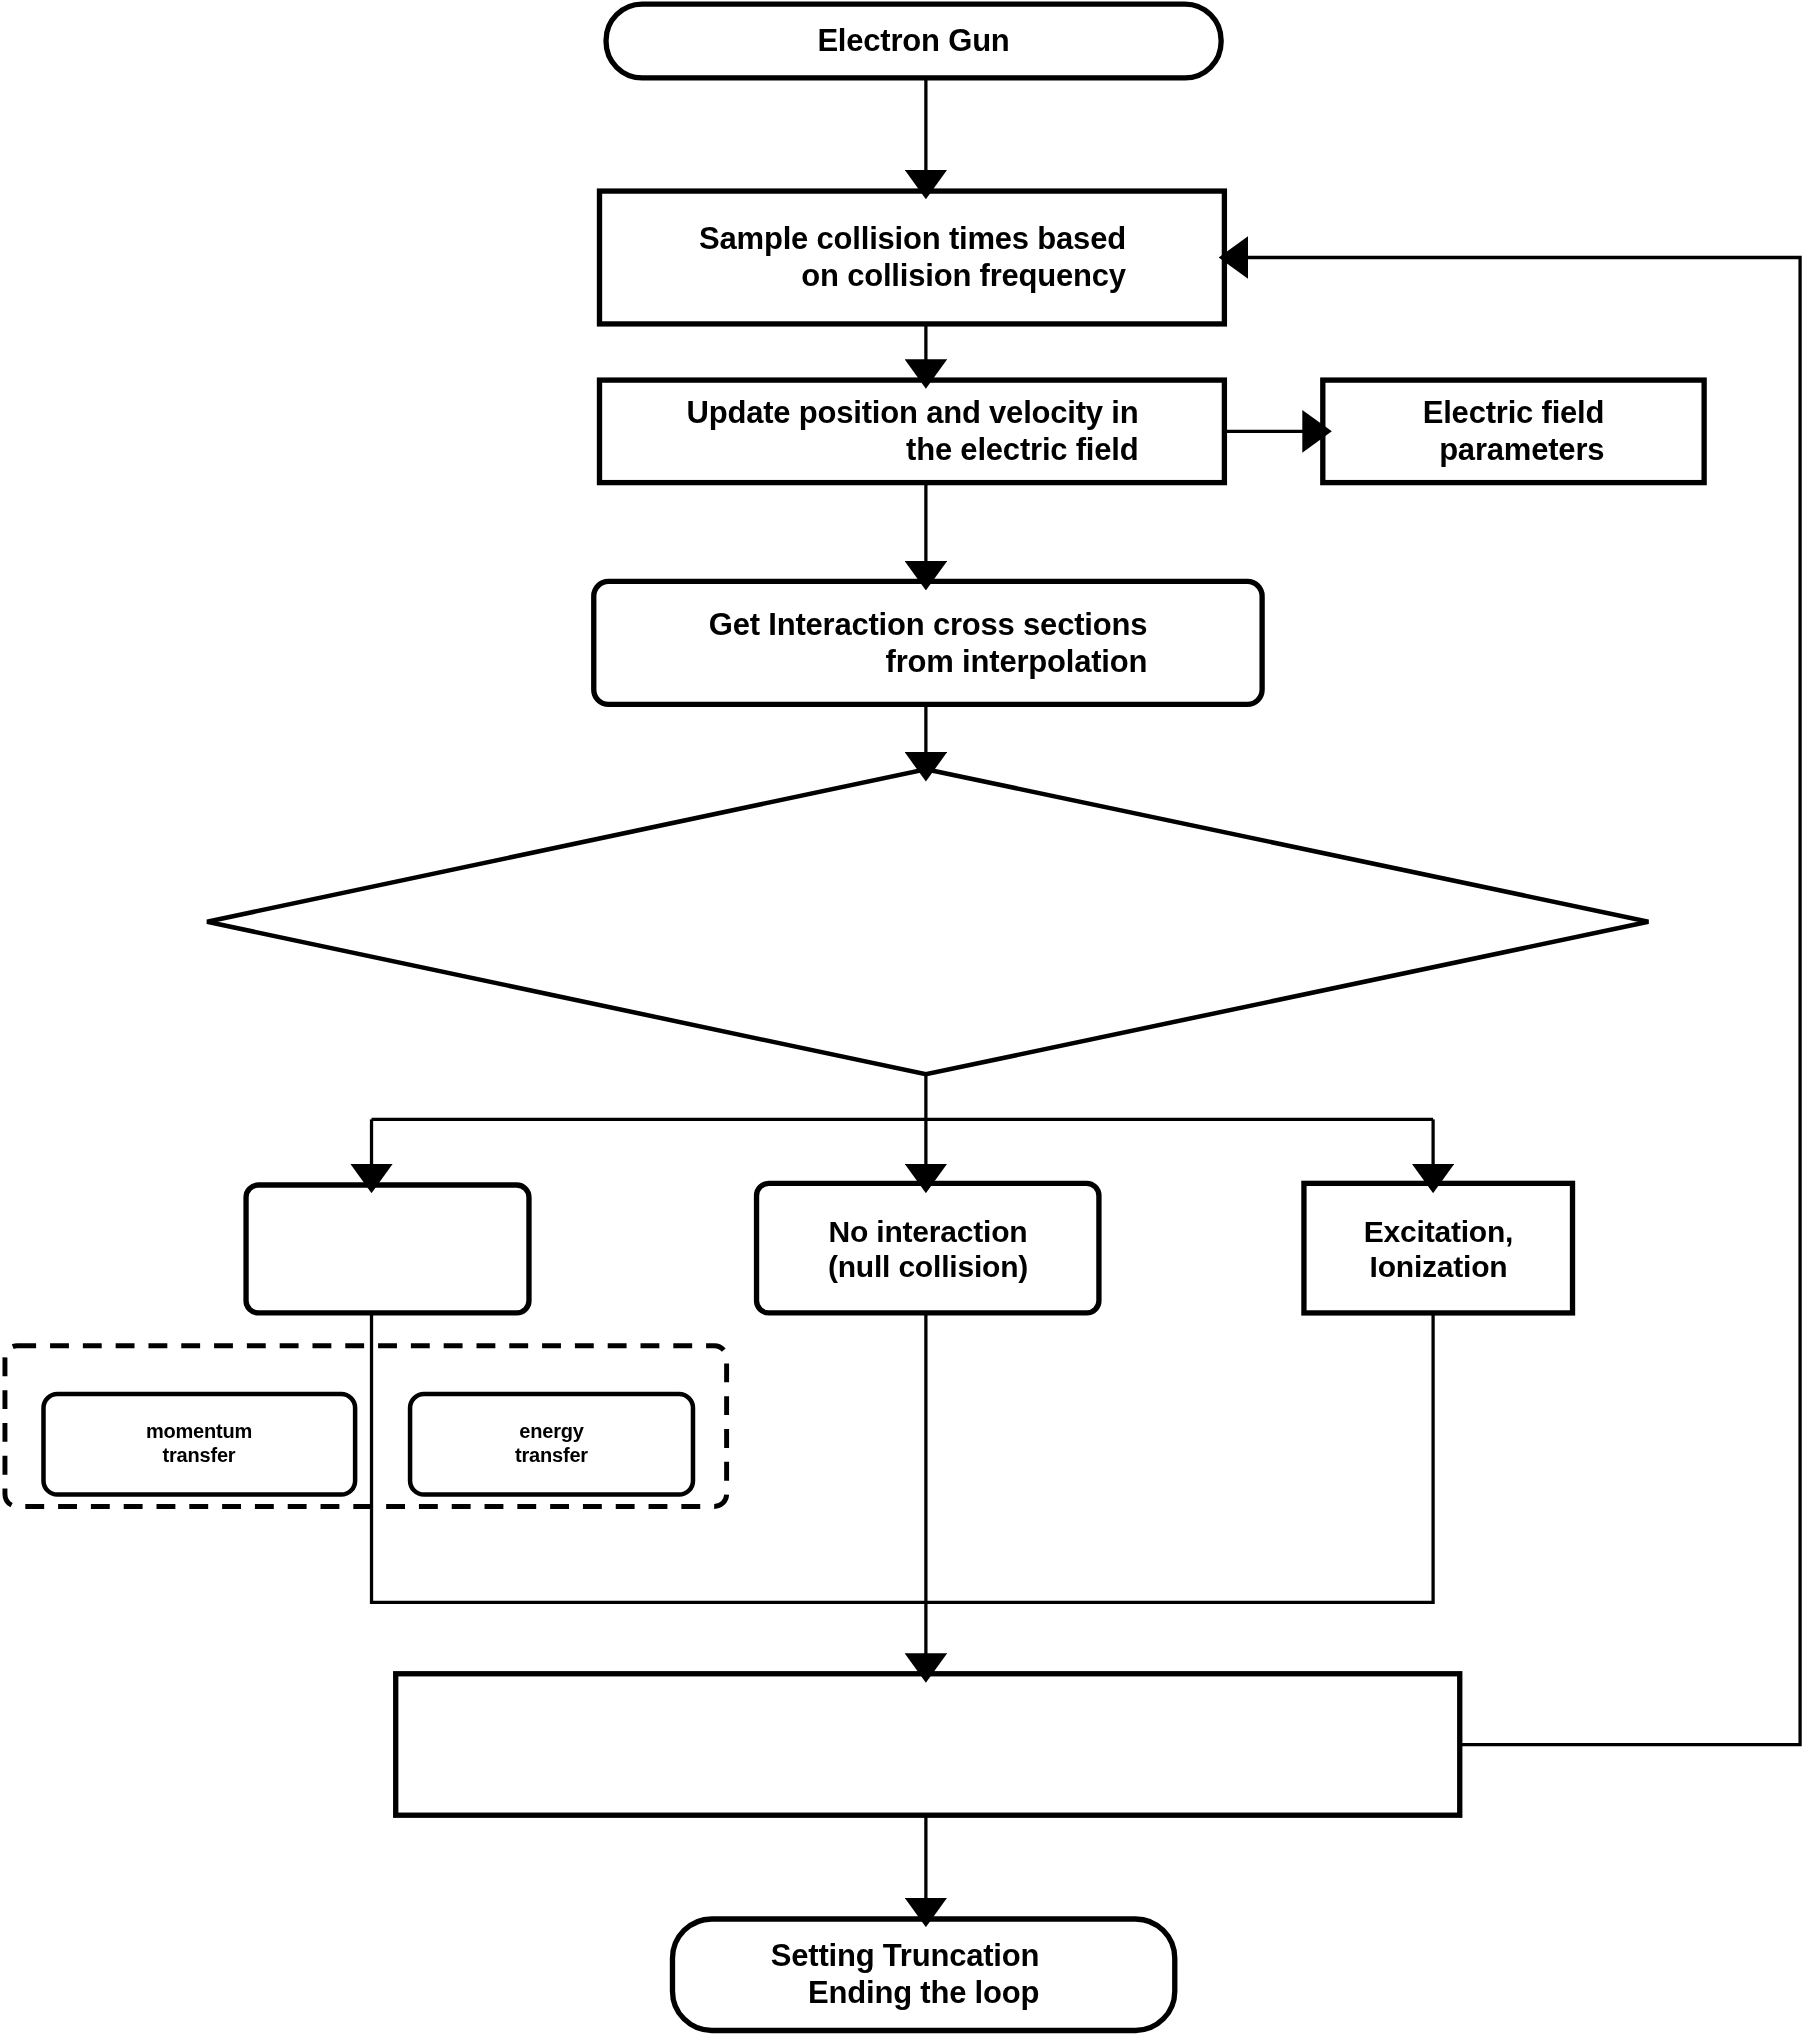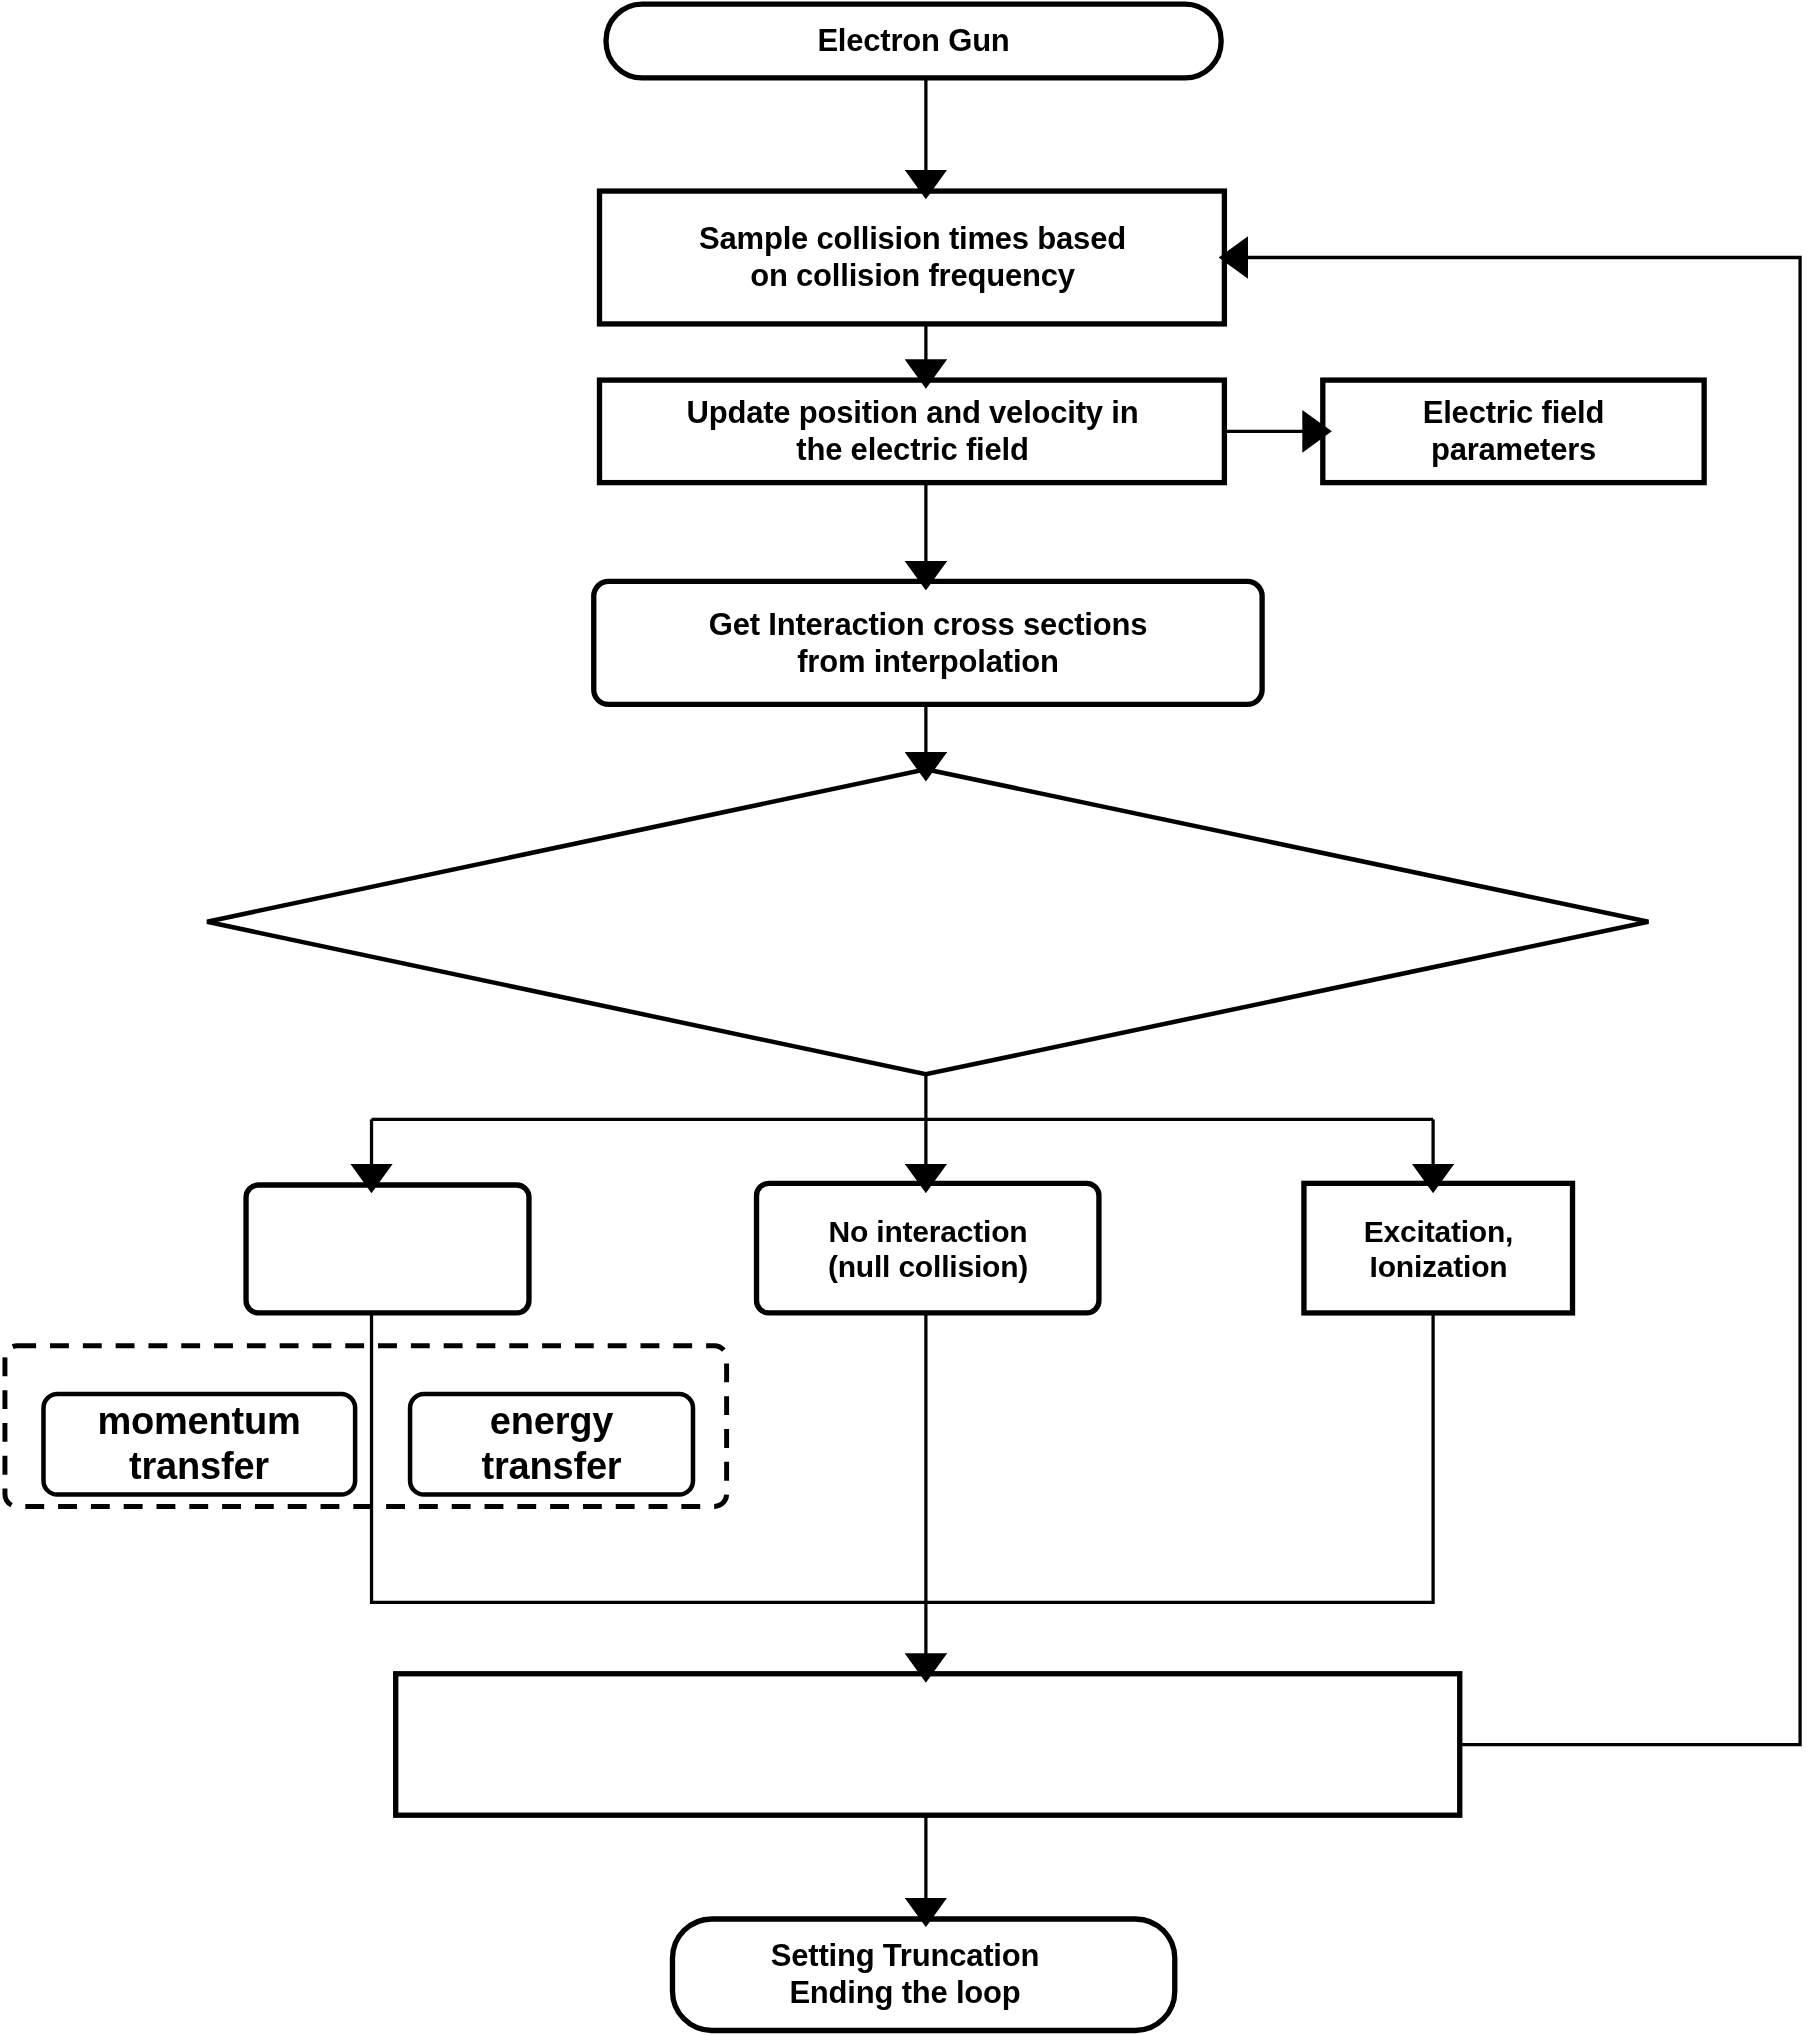--- a/index.html
+++ b/index.html
@@ -23,23 +23,23 @@
     align-items:center;
     justify-content:center;
     text-align:center;
     font-weight:bold;
     color:#000000;
     line-height:1.18;
     white-space:pre-line;
     pointer-events:none;
     letter-spacing:-0.2px;
   }
-  .t-lg{font-size:31px;}
+  .t-lg{font-size:31px;text-align:right;}
   .t-md{font-size:30px;}
-  .t-sm{font-size:38px;}
+  .t-sm{font-size:20px;}
   .overflow-text{overflow:visible;}
 </style>
 </head>
 <body>
 
 <div id="root">
 
   <svg id="diagram" viewBox="0 0 4419 4963">
     <defs>
       <marker id="arrowhead" markerWidth="9" markerHeight="13" refX="0.5" refY="6.5" orient="auto" markerUnits="strokeWidth">

